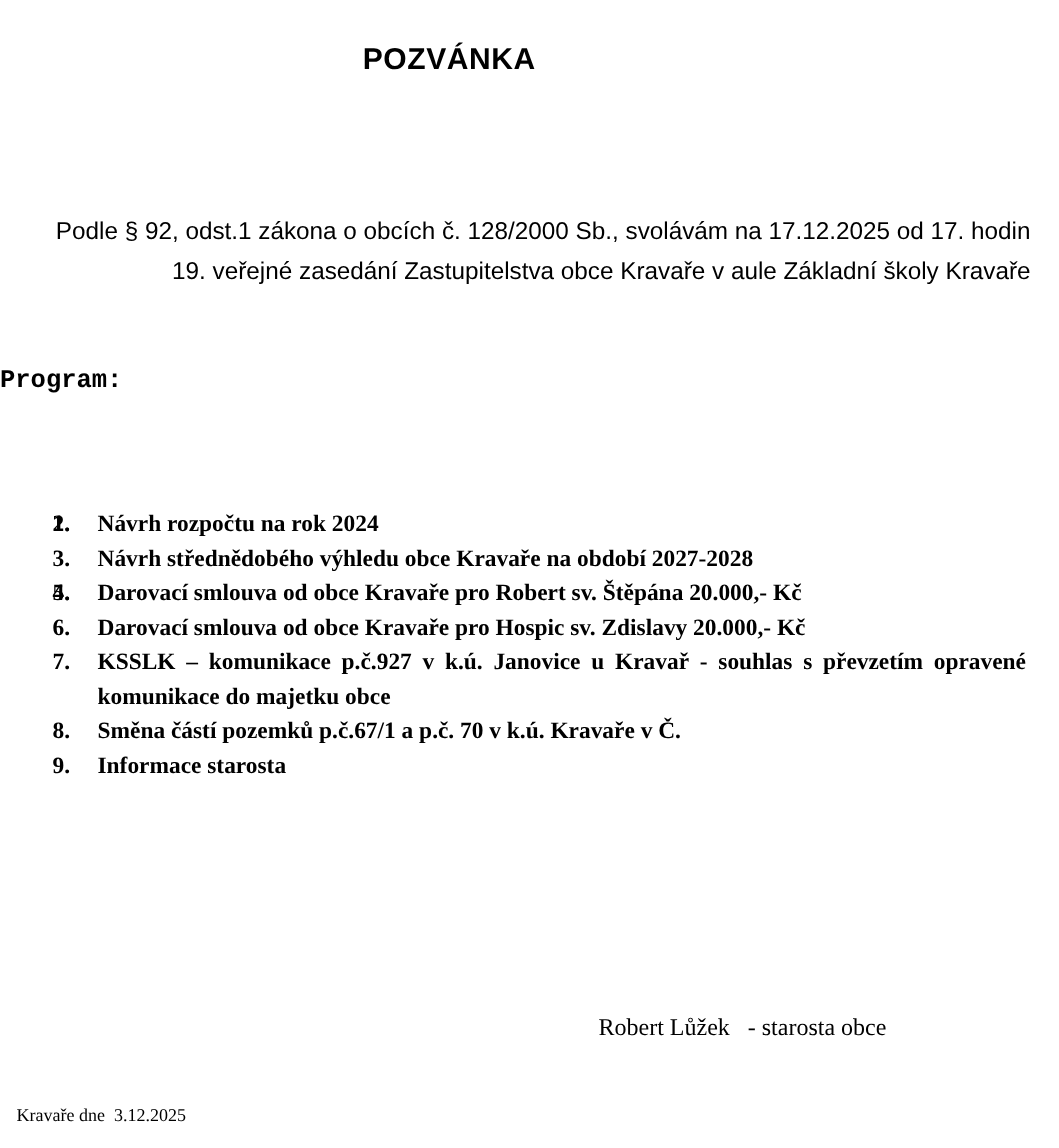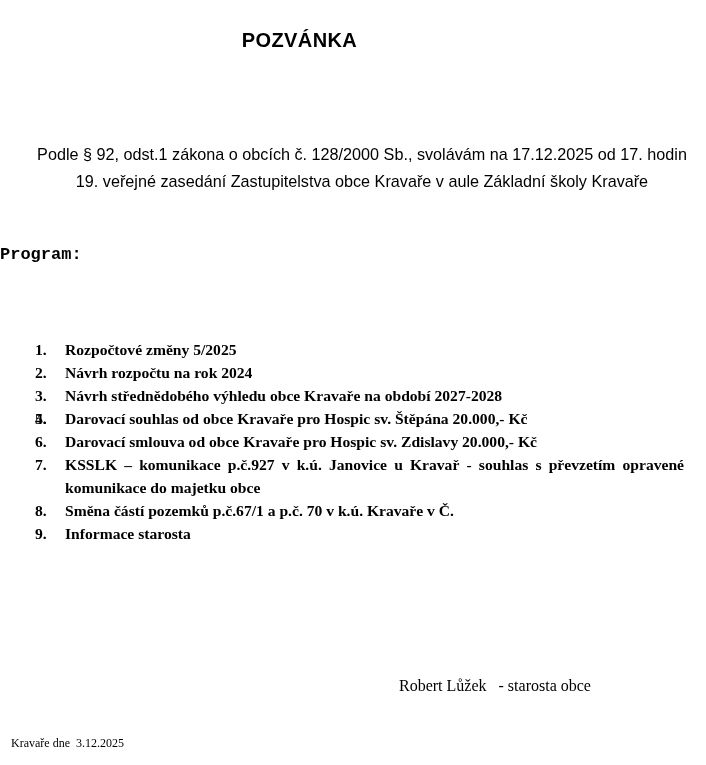--- a/index.html
+++ b/index.html
@@ -41,22 +41,21 @@
   
   .intro-paragraph {
     position: absolute;
     left: 11px;
     top: 141px;
     width: 676px;
     font-family: "Liberation Sans", "DejaVu Sans", sans-serif;
     font-weight: normal;
     font-size: 16.2px;
     line-height: 27px;
-    text-align: center;
-    margin-left: 13px;
+    text-align: right;
   }
 
   
   .program-heading {
     position: absolute;
     left: 0;
     top: 244px;
     width: 690px;
     text-align: left;
     font-family: Liberation Mono, monospace;
@@ -132,36 +131,35 @@
 
   <div class="doc-title">POZVÁNKA</div>
 
   <div class="intro-paragraph">Podle § 92, odst.1 zákona o obcích č. 128/2000 Sb., svolávám na 17.12.2025 od 17. hodin 19. veřejné zasedání Zastupitelstva obce Kravaře v aule Základní školy Kravaře</div>
 
   <div class="program-heading">Program:</div>
 
   <ol class="agenda-list">
     <li class="agenda-item">
       <span class="marker">1.</span>
-      <span class="text">Rozpočtové změny 5/2025</span>
     </li>
     <li class="agenda-item">
       <span class="marker">2.</span>
       <span class="text">Návrh rozpočtu na rok 2024</span>
     </li>
     <li class="agenda-item">
       <span class="marker">3.</span>
       <span class="text">Návrh střednědobého výhledu obce Kravaře na období 2027-2028</span>
     </li>
     <li class="agenda-item">
       <span class="marker">4.</span>
     </li>
     <li class="agenda-item">
       <span class="marker">5.</span>
-      <span class="text">Darovací souhlas od obce Kravaře pro Hospic sv. Štěpána 20.000,- Kč</span>
+      <span class="text">Darovací smlouva od obce Kravaře pro Robert sv. Štěpána 20.000,- Kč</span>
     </li>
     <li class="agenda-item">
       <span class="marker">6.</span>
       <span class="text">Darovací smlouva od obce Kravaře pro Hospic sv. Zdislavy 20.000,- Kč</span>
     </li>
     <li class="agenda-item">
       <span class="marker">7.</span>
       <span class="text">KSSLK – komunikace p.č.927 v k.ú. Janovice u Kravař - souhlas s převzetím opravené komunikace do majetku obce</span>
     </li>
     <li class="agenda-item">

